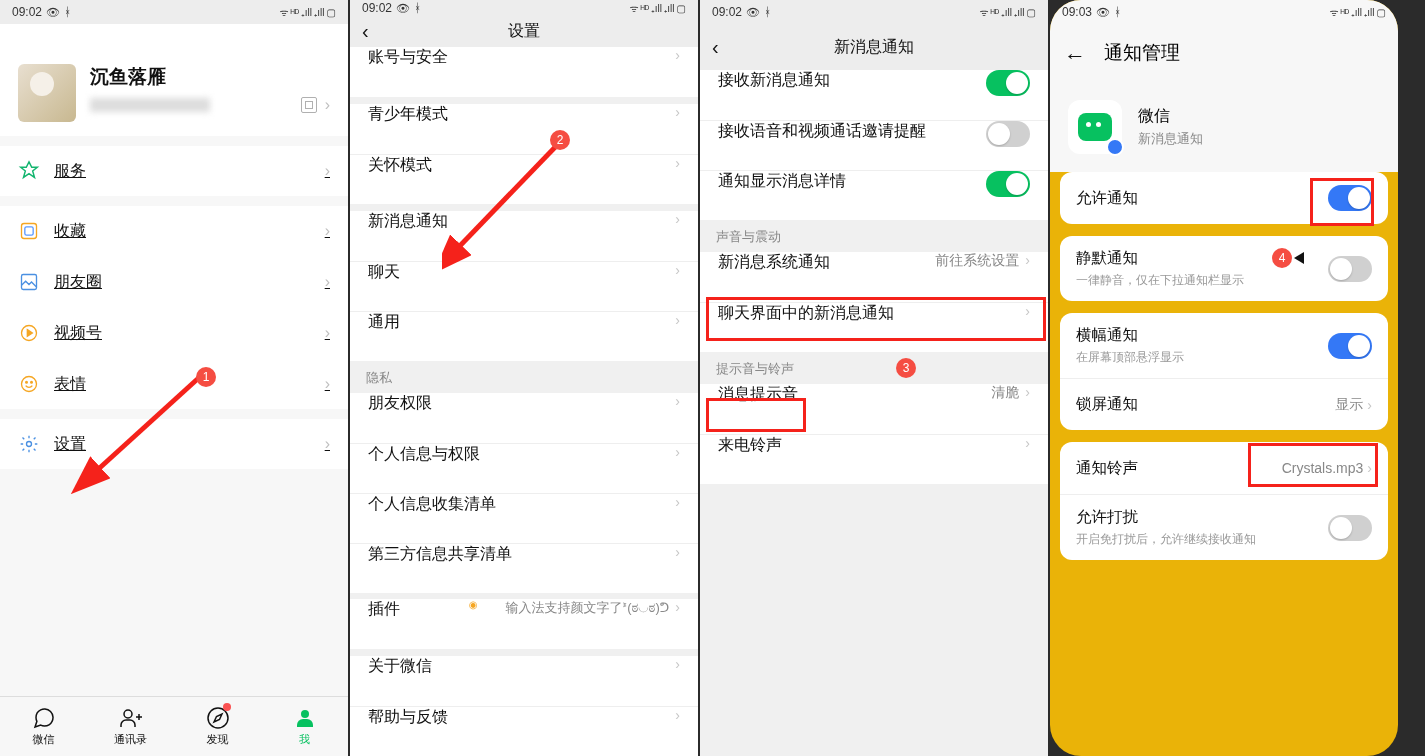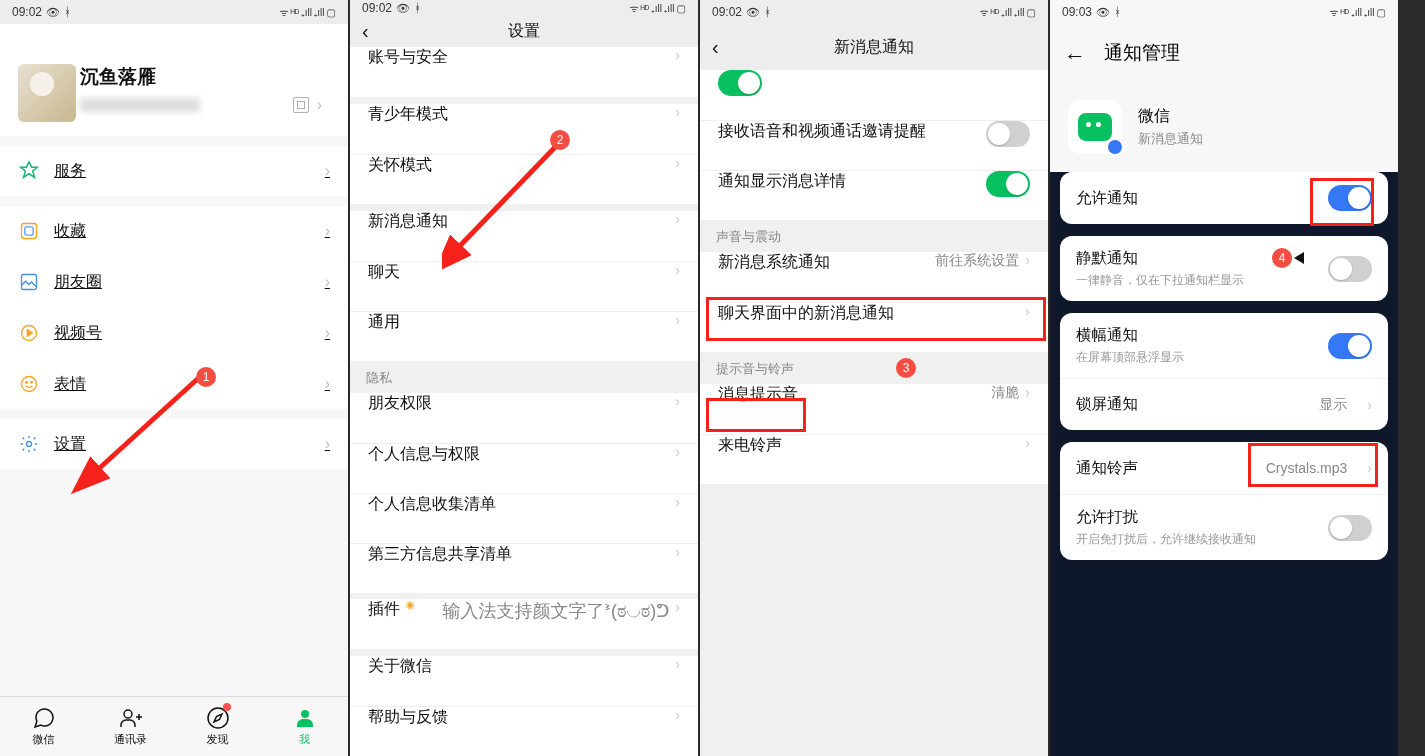--- a/index.html
+++ b/index.html
@@ -32,23 +32,23 @@
     background: #ededed;
   }
   .status-bar.light { background: #f7f7f7; }
   .status-left { display: flex; align-items: center; gap: 4px; }
   .status-right { display: flex; align-items: center; gap: 2px; font-size: 10px; }
   .eye-icon { font-size: 11px; }
 
   
   .profile-section {
     background: #fff;
-    padding: 40px 26px 14px 18px;
-    display: flex;
-    gap: 4px;
+    padding: 40px 18px 14px 18px;
+    display: flex;
+    gap: 14px;
   }
   .avatar {
     width: 58px;
     height: 58px;
     border-radius: 6px;
     background: linear-gradient(135deg,#e8dfd0,#c8b890);
     position: relative;
     overflow: hidden;
   }
   .avatar::after {
@@ -243,21 +243,21 @@
   .row4 {
     display: flex;
     align-items: center;
     padding: 12px 16px;
     min-height: 52px;
   }
   .row4 + .row4 { border-top: 0.5px solid #eee; }
   .row4 .rlabel { flex: 1; }
   .row4 .rtitle { font-size: 15.5px; color:#111; }
   .row4 .rsub { font-size: 12px; color:#999; margin-top:3px; }
-  .row4 .rval { color:#888; font-size:14px; margin-right:20px; }
+  .row4 .rval { color:#888; font-size:14px; margin-right:4px; }
 
   
   .red-arrow {
     position: absolute;
     pointer-events: none;
   }
   .red-badge {
     width: 20px;
     height: 20px;
     border-radius: 50%;
@@ -506,21 +506,21 @@
     <div class="settings-item">
         <span class="label">第三方信息共享清单</span>
         <span class="chev-small">›</span>
       </div>
   </div>
   <div class="section-gap"></div>
   <div class="settings-list">
     <div class="settings-item">
       <span class="label">插件</span>
       <span style="color:#f5a623;font-size:10px;margin-left:4px;">◉</span>
-      <span class="value" style="font-size:18px;padding-left:28px;">输入法支持颜文字了ᕑ(ಠ◡ಠ)ᕤ</span>
+      <span class="value" style="font-size:13px;padding-left:28px;">输入法支持颜文字了ᕑ(ಠ◡ಠ)ᕤ</span>
       <span class="chev-small">›</span>
     </div>
   </div>
   <div class="section-gap"></div>
   <div class="settings-list">
     <div class="settings-item">
         <span class="label">关于微信</span>
         <span class="chev-small">›</span>
       </div>
     <div class="settings-item">
@@ -555,20 +555,21 @@
         <span>▢</span>
       </div>
   </div>
   <div class="nav-header">
     <span class="nav-back">‹</span>
     <span class="nav-title">新消息通知</span>
   </div>
 
   <div class="settings-list">
     <div class="settings-item">
+      <span class="label">接收新消息通知</span>
       <span class="toggle on">
           <span class="knob"></span>
         </span>
     </div>
     <div class="settings-item">
       <span class="label">接收语音和视频通话邀请提醒</span>
       <span class="toggle">
           <span class="knob"></span>
         </span>
     </div>
@@ -604,21 +605,21 @@
       <span class="label">来电铃声</span>
       <span class="chev-small">›</span>
     </div>
   </div>
 
   <div class="red-box" style="left:6px; top:297px; width:340px; height:44px;"></div>
   <div class="red-box" style="left:6px; top:398px; width:100px; height:34px;"></div>
   <div class="red-badge" style="left:196px; top:358px;">3</div>
 </div>
 
-<div class="phone" style="background:#0f172a;">
+<div class="phone" style="background:#eab308;border-radius:31px;">
   <div class="status-bar light">
     <div class="status-left">
       <span>09:03</span>
       <span class="eye-icon">👁</span>
       <span>ᚼ</span>
     </div>
     <div class="status-right">
         <span>ᯤ</span>
         <span>ᴴᴰ</span>
         <span>₊ıll</span>

